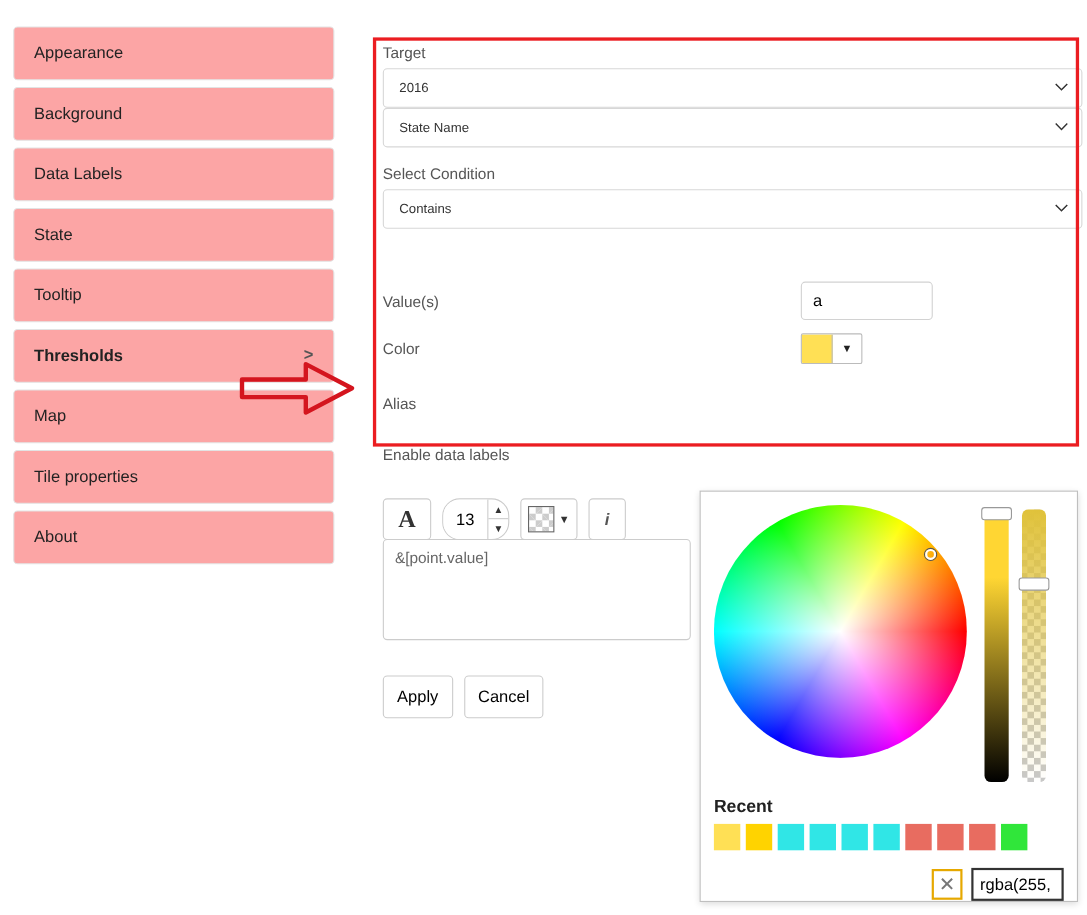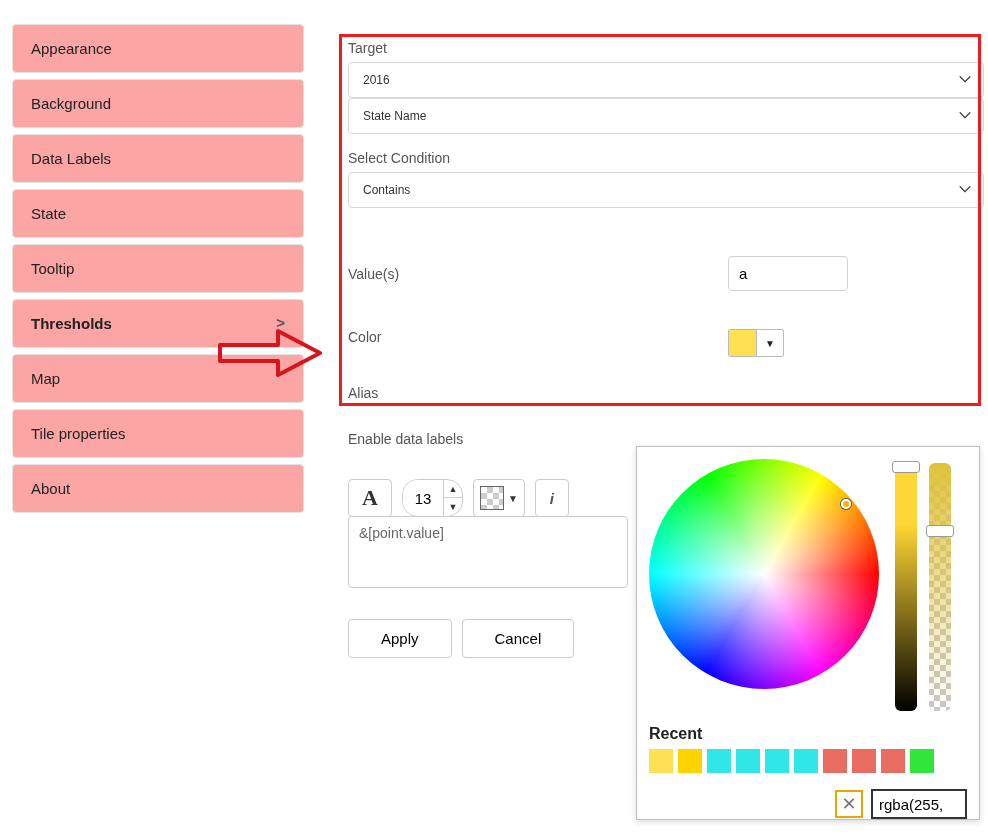--- a/index.html
+++ b/index.html
@@ -15,60 +15,60 @@
   .sel-wrap { position: relative; }
   .sel { width: 100%; border: 1px solid #d7d7d7; border-radius: 4px; padding: 10px 38px 10px 14px; font-size: 12px; color: #333; background: #fff; cursor: pointer; }
   .sel-caret { position: absolute; right: 12px; top: 10px; pointer-events: none; }
   .sel-caret svg { width: 14px; height: 14px; }
   .row { display: flex; align-items: center; }
   .row .lbl-inline { width: 380px; font-size: 14px; color: #555; }
   .val-input { border: 1px solid #d2d2d2; border-radius: 4px; padding: 8px 10px; width: 120px; font-size: 15px; }
   .redbox { position: absolute; border: 3px solid #eb1d21; left: 339px; top: 34px; width: 642px; height: 372px; pointer-events: none; z-index: 20; }
   .arrow { position: absolute; left: 216px; top: 327px; pointer-events: none; z-index: 25; }
   .arrow svg { width: 112px; height: 52px; }
-  .color-row { display: flex; margin-top: 38px; }
+  .color-row { display: flex; align-items: center; margin-top: 12px; }
   .swatch-drop { display: inline-flex; border: 1px solid #bbb; border-radius: 2px; overflow: hidden; }
   .swatch-drop .sw { width: 28px; height: 26px; background: #ffe055; border-right: 1px solid #bbb; }
   .swatch-drop .drop { width: 26px; height: 26px; display: flex; align-items: center; justify-content: center; font-size: 10px; color: #222; }
   .datalabels-lbl { margin-top: 30px; font-size: 14px; color: #555; }
   .toolbar { display: flex; align-items: stretch; gap: 10px; margin-top: 32px; }
   .tool { border: 1px solid #ccc; border-radius: 4px; display: flex; align-items: center; justify-content: center; background: #fff; height: 38px; }
   .font-btn { width: 44px; font-family: "Times New Roman", serif; font-weight: 700; font-size: 22px; }
   .spin { display: flex; align-items: stretch; border: 1px solid #ccc; border-radius: 16px; height: 38px; overflow: hidden; }
   .spin input { border: none; width: 40px; text-align: center; font-size: 15px; outline: none; }
   .spin .arrows { display: flex; flex-direction: column; border-left: 1px solid #ccc; }
   .spin .arrows span { width: 18px; height: 19px; display: flex; align-items: center; justify-content: center; font-size: 9px; border-bottom: 1px solid #ccc; cursor: pointer; }
   .spin .arrows span:last-child { border-bottom: none; }
   .colordrop2 { display: flex; align-items: center; padding: 0 6px; gap: 4px; }
   .colordrop2 .chk { width: 24px; height: 24px; border: 1px solid #666;
     background-image: linear-gradient(45deg,#ccc 25%,transparent 25%),linear-gradient(-45deg,#ccc 25%,transparent 25%),linear-gradient(45deg,transparent 75%,#ccc 75%),linear-gradient(-45deg,transparent 75%,#ccc 75%);
     background-size: 12px 12px; background-position: 0 0,0 6px,6px -6px,-6px 0; }
   .info-i { width: 34px; color: #555; font-style: italic; font-weight: 700; }
-  .template-ta { width: 280px; height: 72px; border: 1px solid #ccc; border-radius: 4px; margin-top: -1px; padding: 8px 10px; font-family: Arial; font-size: 14px; color: #666; resize: none; }
+  .template-ta { width: 280px; height: 92px; border: 1px solid #ccc; border-radius: 4px; margin-top: -1px; padding: 8px 10px; font-family: Arial; font-size: 14px; color: #666; resize: none; }
   .btnrow { display: flex; gap: 10px; margin-top: 28px; }
-  .btn { border: 1px solid #ccc; border-radius: 4px; background: #fff; padding: 10px 32px; font-size: 15px; cursor: pointer; }
+  .btn { border: 1px solid #ccc; border-radius: 4px; background: #fff; padding: 10px 12px; font-size: 15px; cursor: pointer; }
   .colorpicker { position: absolute; left: 636px; top: 446px; width: 344px; height: 374px; background: #fff; border: 1px solid #bfbfbf; box-shadow: 0 2px 6px rgba(0,0,0,.15); z-index: 10; padding: 12px; }
   .cp-body { display: flex; gap: 16px; }
   .wheel { position: relative; width: 230px; height: 230px; border-radius: 50%;
     background: radial-gradient(circle, #fff 0%, rgba(255,255,255,0) 70%), conic-gradient(from 90deg, red, magenta, blue, cyan, lime, yellow, red); }
   .wheel .handle { position: absolute; width: 10px; height: 10px; border: 2px solid #fff; border-radius: 50%; box-shadow: 0 0 0 1px #555; right: 28px; top: 40px; }
   .sliders { display: flex; gap: 12px; padding-top: 4px; }
   .slider { position: relative; width: 22px; height: 248px; border-radius: 6px; }
   .slider .thumb { position: absolute; left: -3px; width: 28px; height: 12px; background: #fff; border: 1px solid #999; border-radius: 3px; }
   .slider.lum { background: linear-gradient(to bottom, #ffd633 0%, #ffd633 25%, #000 100%); }
   .slider.lum .thumb { top: -2px; }
   .slider.alpha { background: linear-gradient(to bottom, #e0c23a 0%, rgba(224,194,58,0) 100%),
     repeating-conic-gradient(#c8c8c8 0% 25%, #fff 0% 50%) 50% / 12px 12px; }
   .slider.alpha .thumb { top: 62px; }
   .recent-lbl { font-size: 16px; font-weight: 700; margin-top: 14px; color: #222; }
   .recent-row { display: flex; gap: 5px; margin-top: 6px; }
   .recsw { width: 24px; height: 24px; }
   .cp-footer { display: flex; align-items: center; gap: 8px; margin-top: 16px; justify-content: flex-end; }
   .closebtn { width: 28px; height: 28px; border: 2px solid #e6a800; display: flex; align-items: center; justify-content: center; color: #777; font-size: 18px; cursor: pointer; }
-  .cp-input { border: 2px solid #333; width: 96px; height: 30px; padding: 2px 6px; font-size: 15px; }
+  .cp-input { border: 2px solid #333; width: 84px; height: 30px; padding: 2px 6px; font-size: 15px; }
 </style>
 </head>
 <body>
 
 <div class="container">
 
   <div class="sidebar">
     <div class="sideitem"><span>Appearance</span></div>
     <div class="sideitem"><span>Background</span></div>
     <div class="sideitem"><span>Data Labels</span></div>

